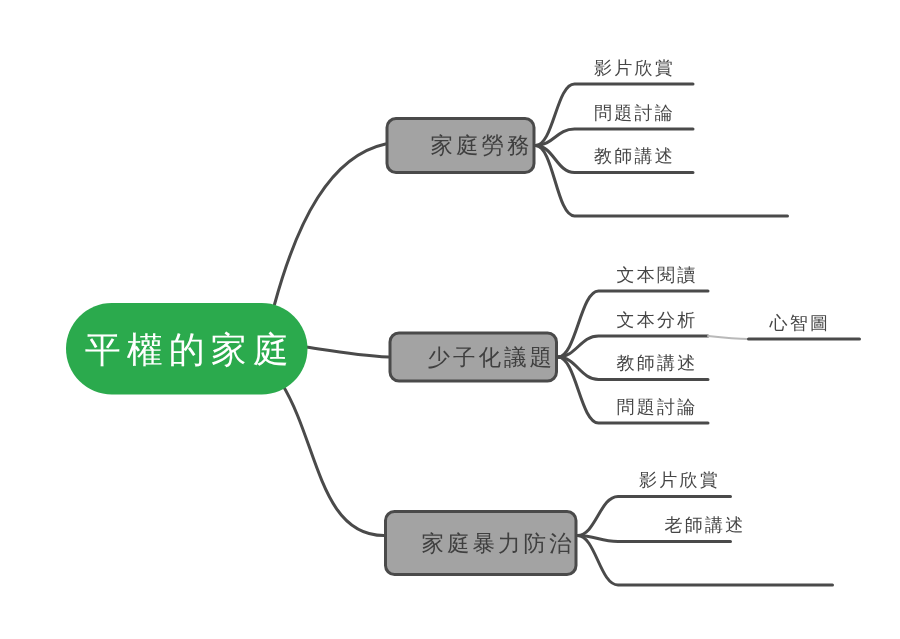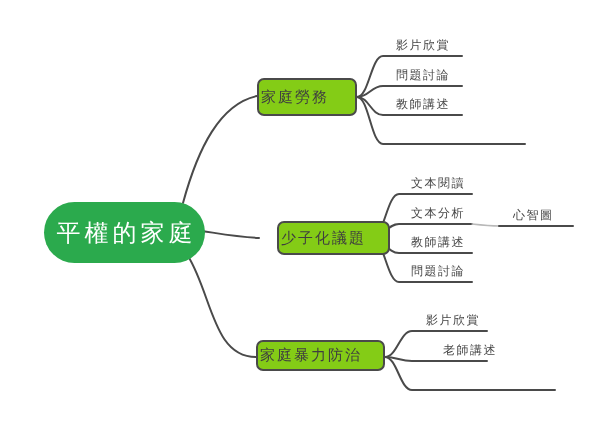--- a/index.html
+++ b/index.html
@@ -21,28 +21,28 @@
   svg.wires path{fill:none;stroke:var(--line);stroke-width:2;stroke-linecap:round;}
   svg.wires path.sub-light{stroke:var(--light_line);stroke-width:1.3;}
   .root-node{
     position:absolute;left:44px;top:202px;width:161px;height:61px;
     background:var(--accent);border-radius:31px;
     display:flex;align-items:center;justify-content:center;
     color:var(--root_text);font-size:24px;font-weight:normal;letter-spacing:4px;
     text-indent:4px;cursor:default;
   }
   .branch-node{
-    position:absolute;background:#84cc16;border:2px solid var(--line);border-radius:7px;
-    display:flex;align-items:center;justify-content:flex-start;
+    position:absolute;background:#a3a3a3;border:2px solid var(--line);border-radius:7px;
+    display:flex;align-items:center;justify-content:flex-end;
     color:var(--box_text);font-size:15px;letter-spacing:2px;text-indent:2px;
     box-sizing:border-box;cursor:default;
   }
   .b1{left:257px;top:78px;width:100px;height:38px;}
-  .b2{left:259px;top:221px;width:113px;height:34px;margin-left:18px;}
-  .b3{left:256px;top:340px;width:129px;height:31px;}
+  .b2{left:259px;top:221px;width:113px;height:34px;}
+  .b3{left:256px;top:340px;width:129px;height:44px;}
   .leaf{
     position:absolute;white-space:nowrap;
     color:var(--leaf_text);font-size:12px;letter-spacing:1.5px;
     line-height:1;cursor:default;
   }
 </style>
 </head>
 <body>
 
 <div class="canvas">

